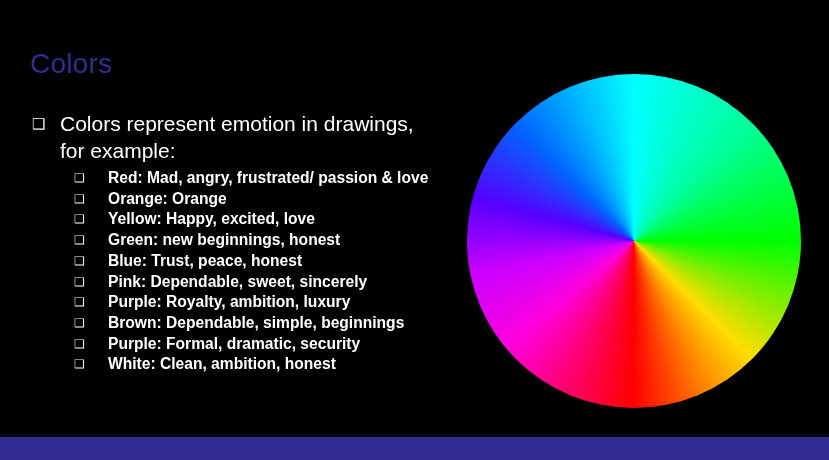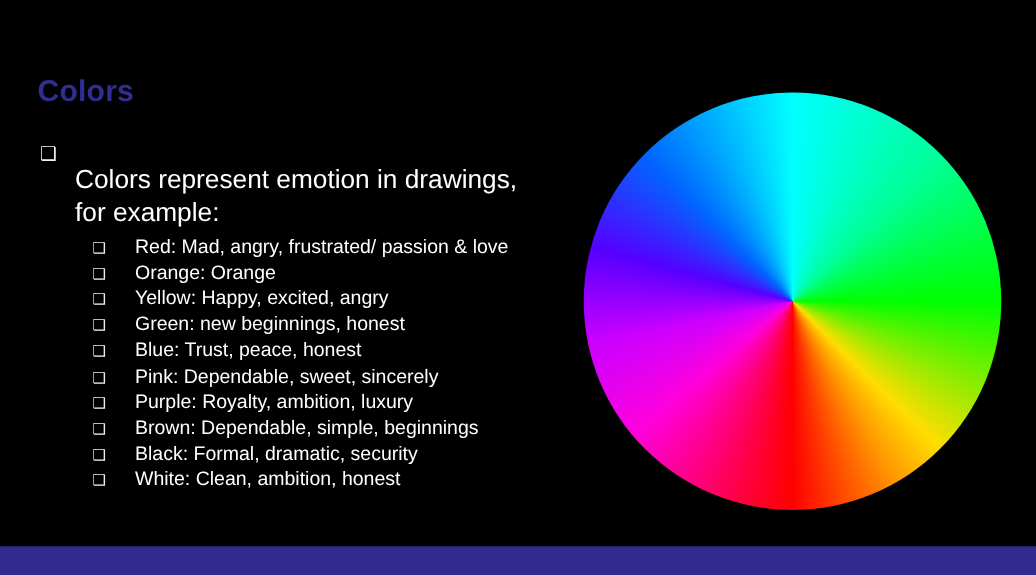--- a/index.html
+++ b/index.html
@@ -17,24 +17,24 @@
     width: 829px;
     height: 460px;
     background: #000000;
     overflow: hidden;
   }
 
   
   #slide-title {
     position: absolute;
     left: 30px;
-    top: 38px;
-    font-size: 24px;
+    top: 25px;
+    font-size: 28px;
     line-height: 40px;
-    font-weight: 700;
+    font-weight: 400;
     letter-spacing: 0.2px;
     color: #2f2f93;
     white-space: nowrap;
   }
 
   
   #body-column {
     position: absolute;
     left: 28px;
     top: 110px;
@@ -59,21 +59,20 @@
     text-align: left;
     padding-left: 4px;
     box-sizing: border-box;
   }
   .level1 .bullet-text {
     flex: 1 1 auto;
     color: #ffffff;
     font-size: 21px;
     line-height: 27px;
     font-weight: 400;
-    margin-top: 20px;
   }
 
   
   #sublist {
     margin-top: 4px;
     padding-left: 44px;
   }
   .level2 {
     margin-bottom: 0px;
   }
@@ -84,21 +83,21 @@
     font-size: 12px;
     line-height: 20.7px;
     padding-left: 2px;
     box-sizing: border-box;
   }
   .level2 .bullet-text {
     flex: 1 1 auto;
     color: #ffffff;
     font-size: 15.6px;
     line-height: 20.7px;
-    font-weight: 400;
+    font-weight: 700;
   }
 
   
   #color-wheel-figure {
     position: absolute;
     left: 467px;
     top: 74px;
     width: 334px;
     height: 334px;
   }
@@ -156,21 +155,21 @@
         <span class="bullet-text">Red: Mad, angry, frustrated/ passion &amp; love</span>
       </div>
 
       <div class="bullet-row level2">
         <span class="bullet-glyph">❑</span>
         <span class="bullet-text">Orange: Orange</span>
       </div>
 
       <div class="bullet-row level2">
         <span class="bullet-glyph">❑</span>
-        <span class="bullet-text">Yellow: Happy, excited, angry</span>
+        <span class="bullet-text">Yellow: Happy, excited, love</span>
       </div>
 
       <div class="bullet-row level2">
         <span class="bullet-glyph">❑</span>
         <span class="bullet-text">Green: new beginnings, honest</span>
       </div>
 
       <div class="bullet-row level2">
         <span class="bullet-glyph">❑</span>
         <span class="bullet-text">Blue: Trust, peace, honest</span>
@@ -186,21 +185,21 @@
         <span class="bullet-text">Purple: Royalty, ambition, luxury</span>
       </div>
 
       <div class="bullet-row level2">
         <span class="bullet-glyph">❑</span>
         <span class="bullet-text">Brown: Dependable, simple, beginnings</span>
       </div>
 
       <div class="bullet-row level2">
         <span class="bullet-glyph">❑</span>
-        <span class="bullet-text">Black: Formal, dramatic, security</span>
+        <span class="bullet-text">Purple: Formal, dramatic, security</span>
       </div>
 
       <div class="bullet-row level2">
         <span class="bullet-glyph">❑</span>
         <span class="bullet-text">White: Clean, ambition, honest</span>
       </div>
 
     </div>
   </div>
 

